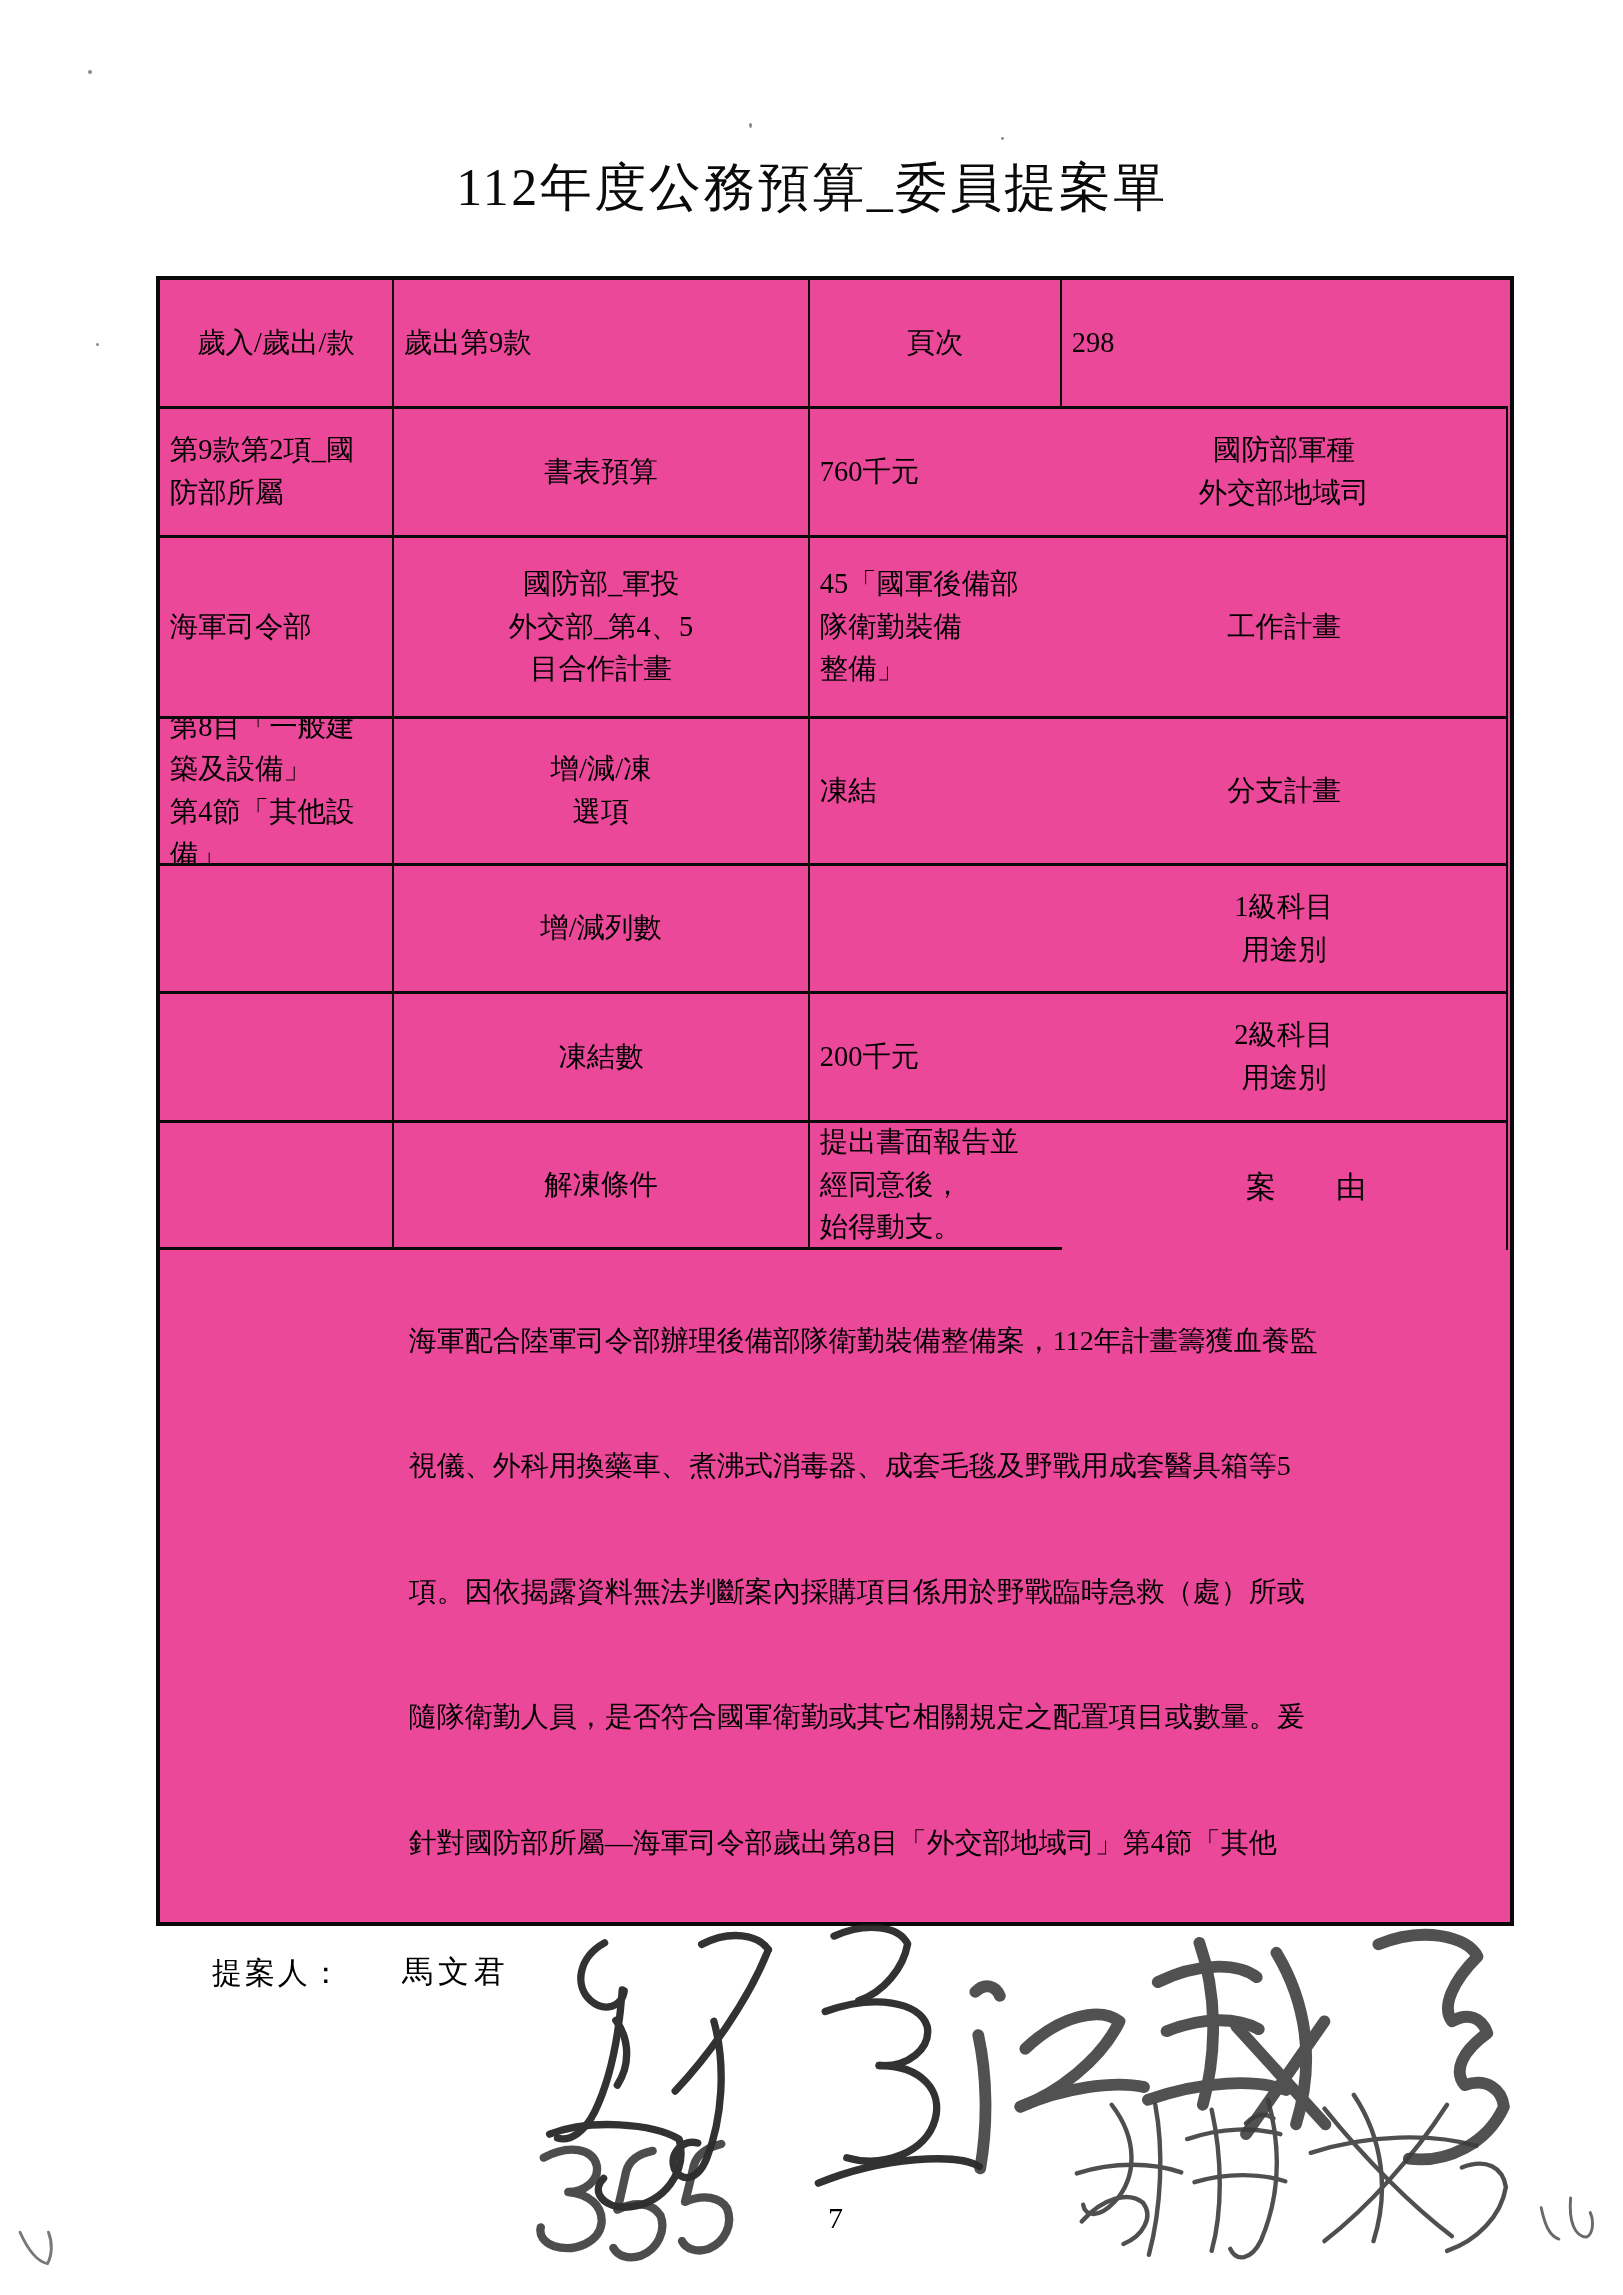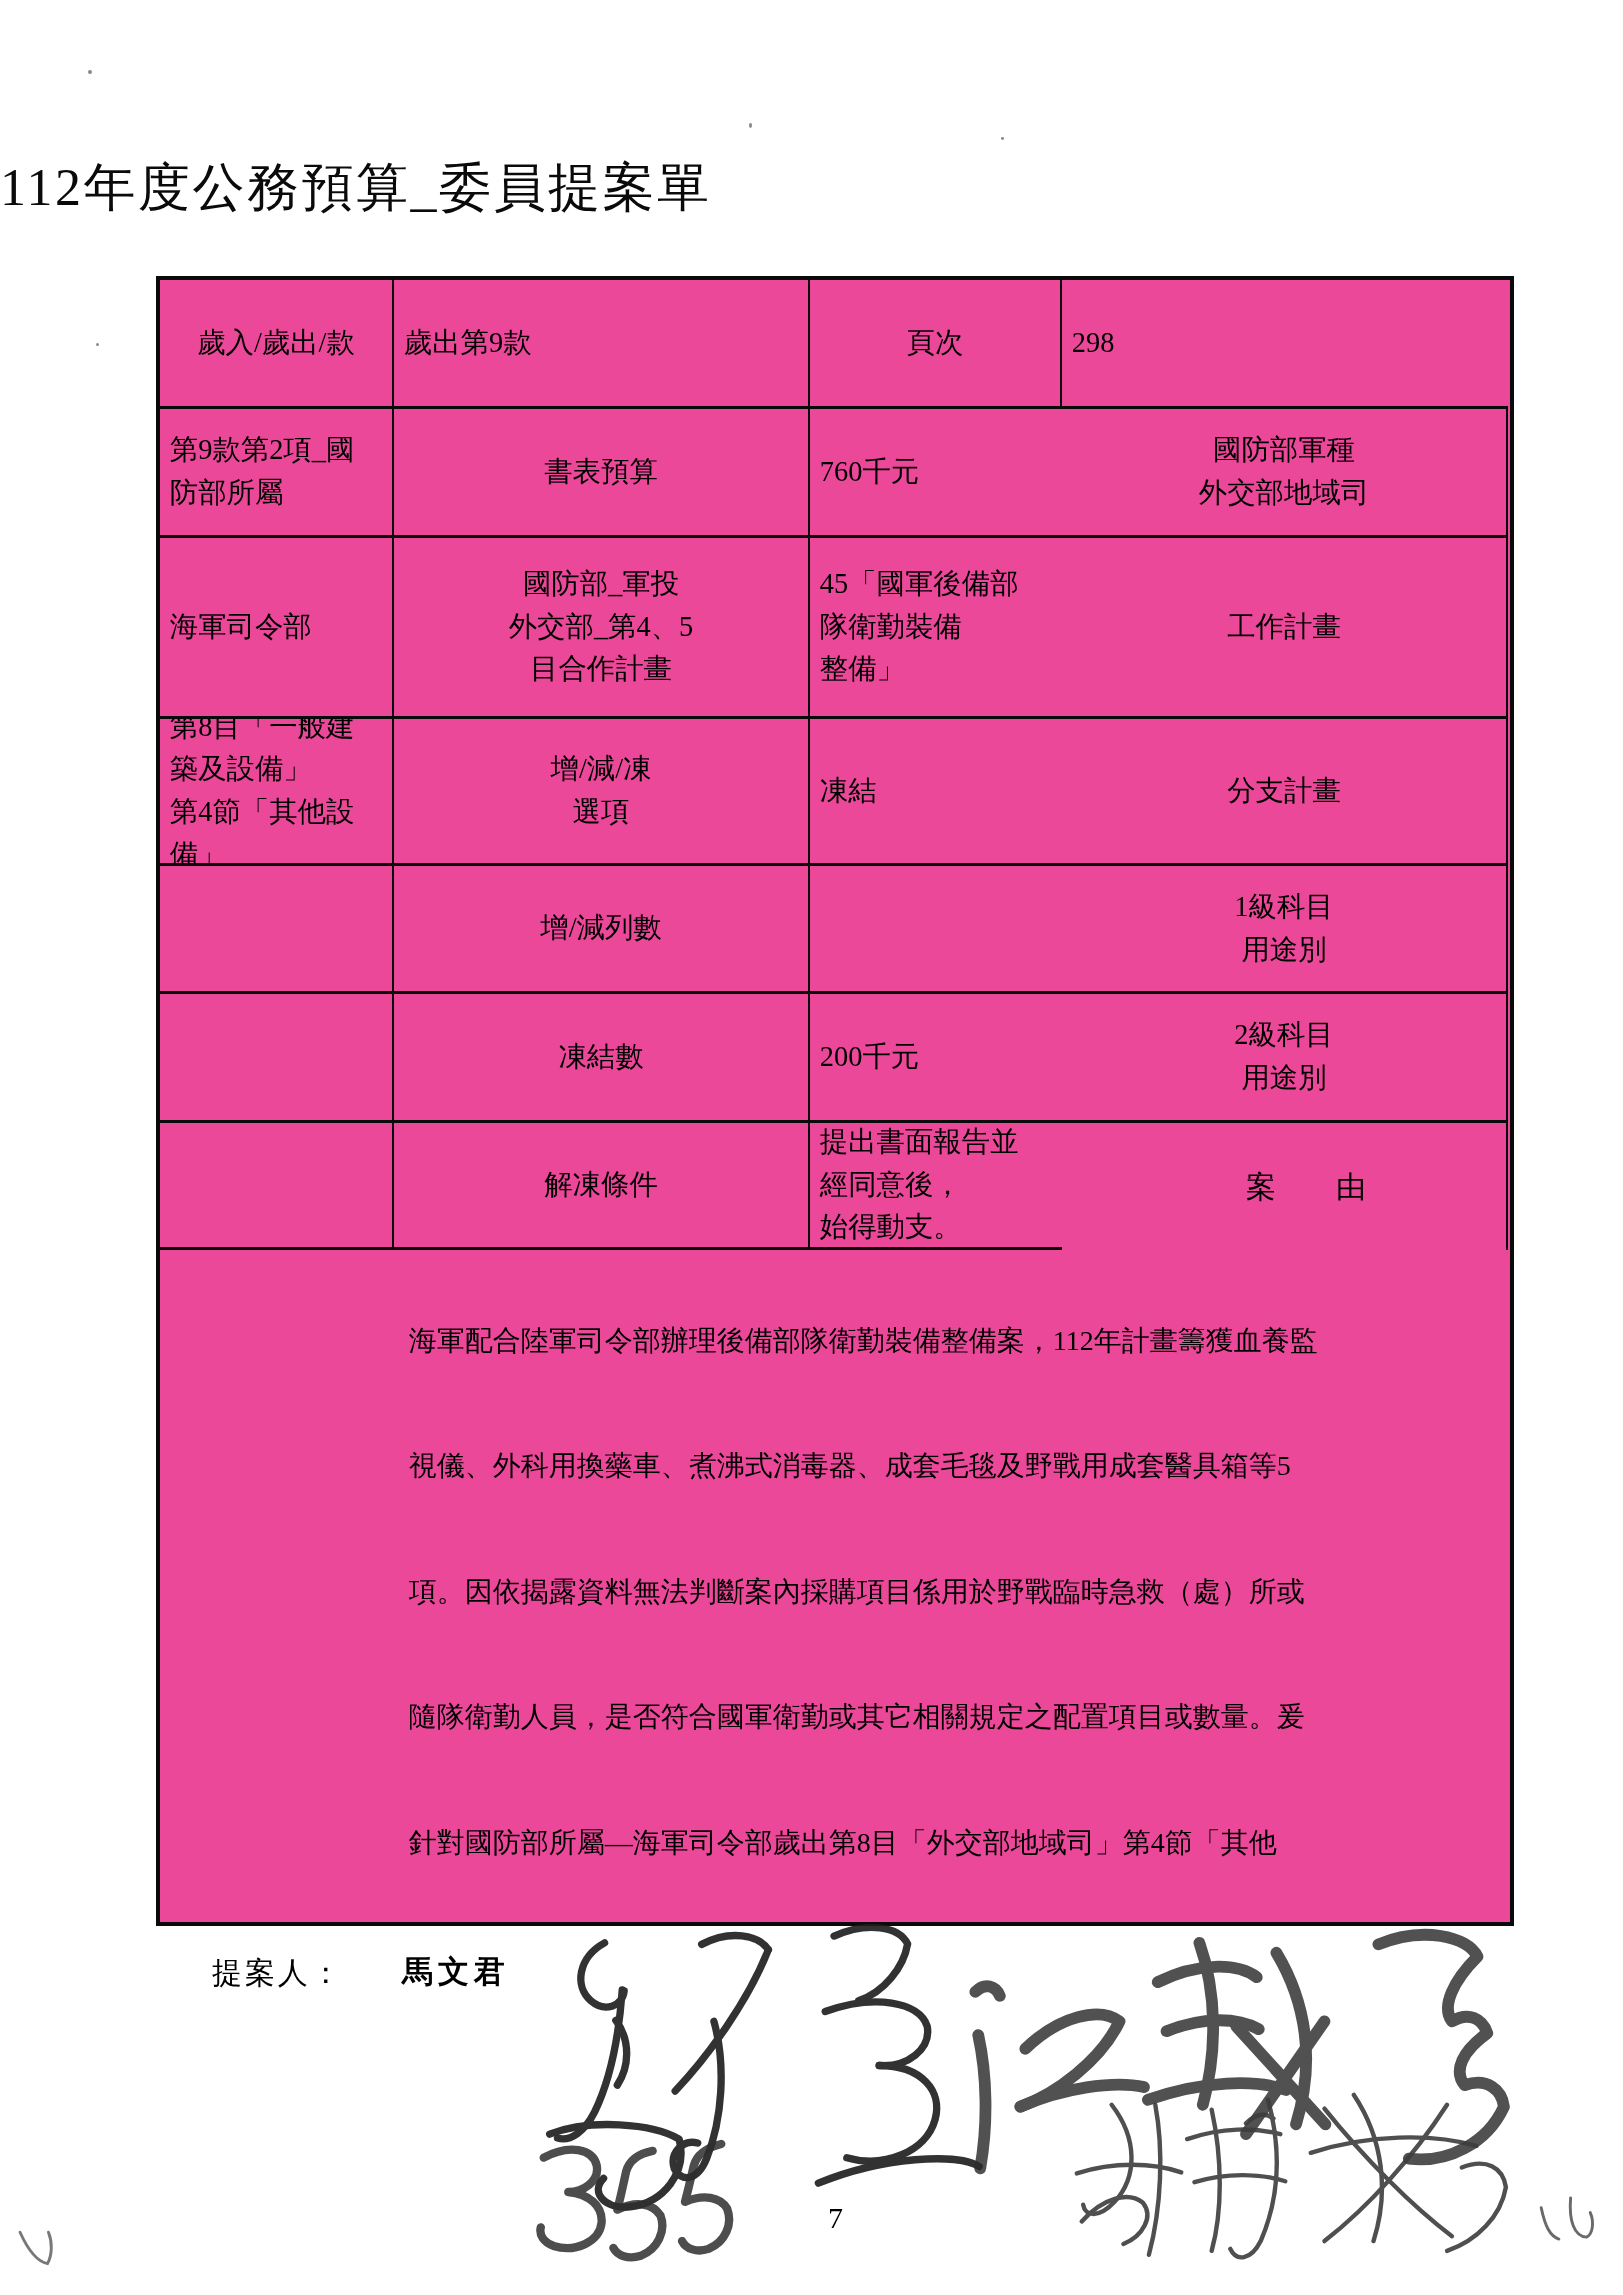--- a/index.html
+++ b/index.html
@@ -7,20 +7,21 @@
     width:1624px; height:2295px;
     background:#ffffff;
     position:relative;
     font-family:"Liberation Serif","DejaVu Serif",serif;
     color:#000;
   }
   .page { position:absolute; inset:0; overflow:hidden; }
 
   .doc-title {
     position:absolute; top:153px; left:0; width:100%;
+    text-align:center;
     font-size:52px; letter-spacing:2.5px;
     color:#0a0a0a;
   }
 
   .budget-table {
     position:absolute; left:156px; top:276px;
     width:1358px; height:1650px;
     box-sizing:border-box;
     border:4.9px solid #0a0a0a;
     display:grid;
@@ -48,21 +49,21 @@
     padding:5.9px 11.8px 0 14.7px;
   }
   .case-line {
     font-size:28px;
     line-height:83px;
     height:83px;
     white-space:nowrap;
   }
 
   .proposer-label { position:absolute; left:212px; top:1953px; font-size:30px; letter-spacing:2.9px; }
-  .proposer-name  { position:absolute; left:402px; top:1951px; font-size:31px; letter-spacing:4.9px;font-weight:bold; }
+  .proposer-name  { position:absolute; left:402px; top:1951px; font-size:31px; letter-spacing:4.9px; }
   .page-number    { position:absolute; left:828px; top:2201px; font-size:30px; }
 
   .ink { position:absolute; left:0; top:0; width:1624px; height:2295px; pointer-events:none; }
 
   .speck { position:absolute; background:#8a8a8a; border-radius:50%; }
 </style>
 </head>
 <body>
 
 <div class="page">

